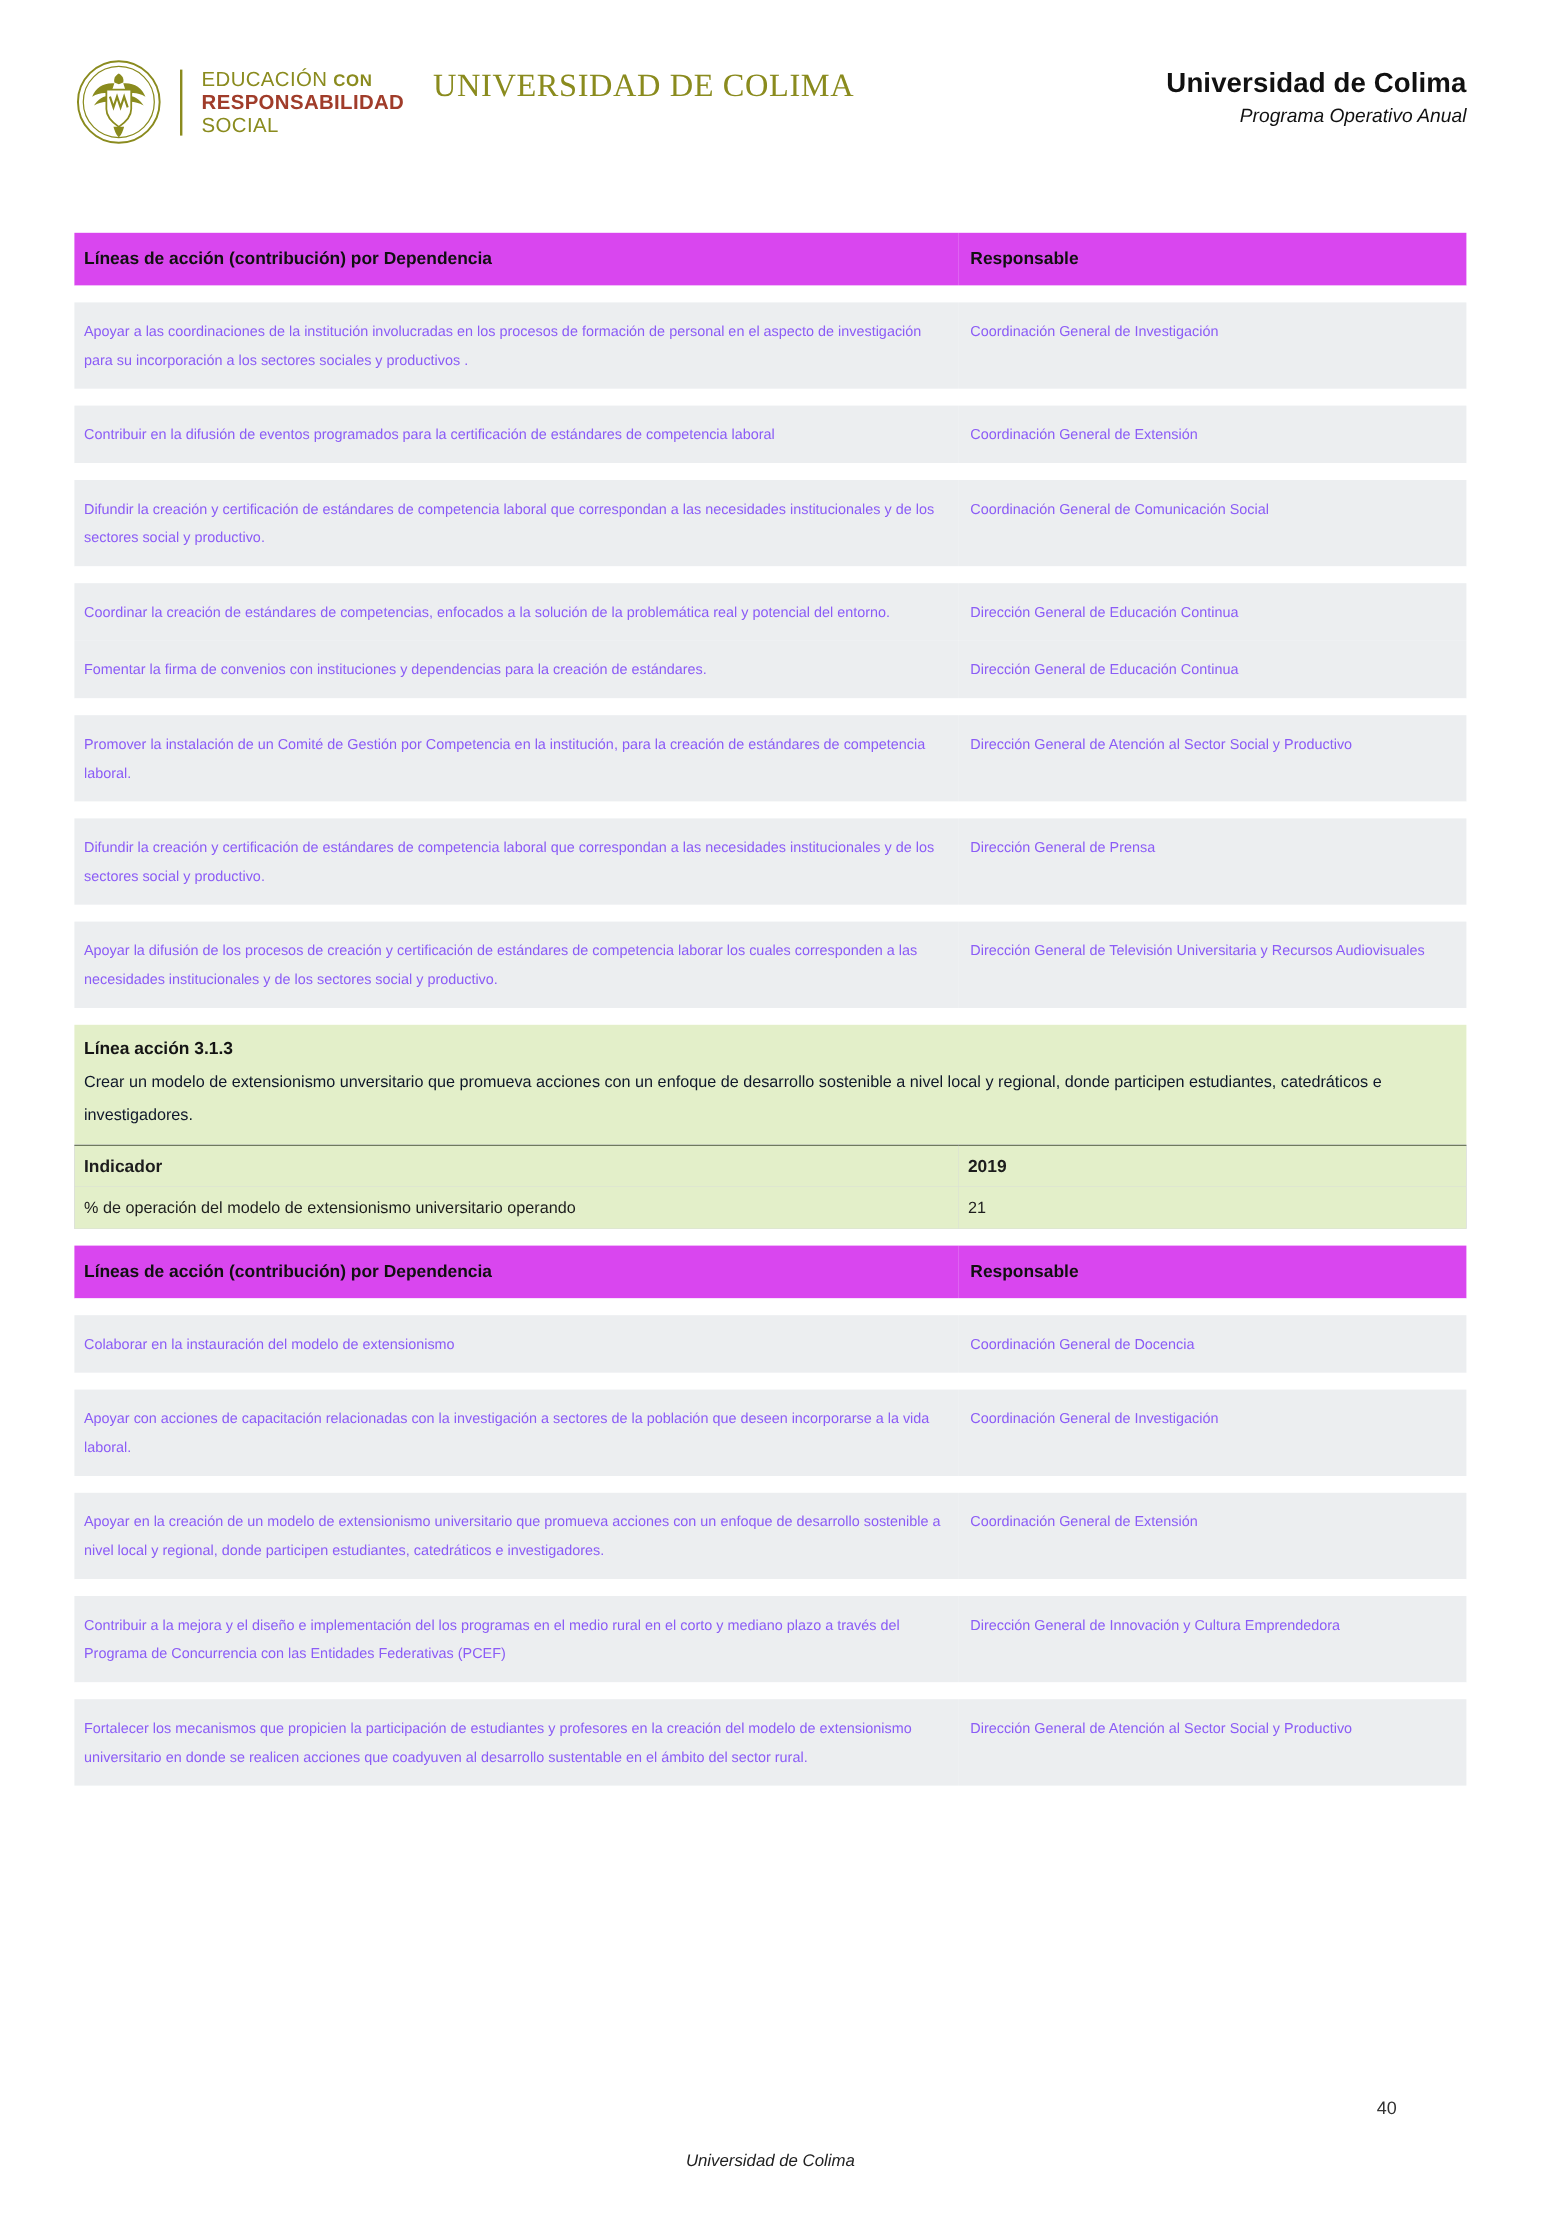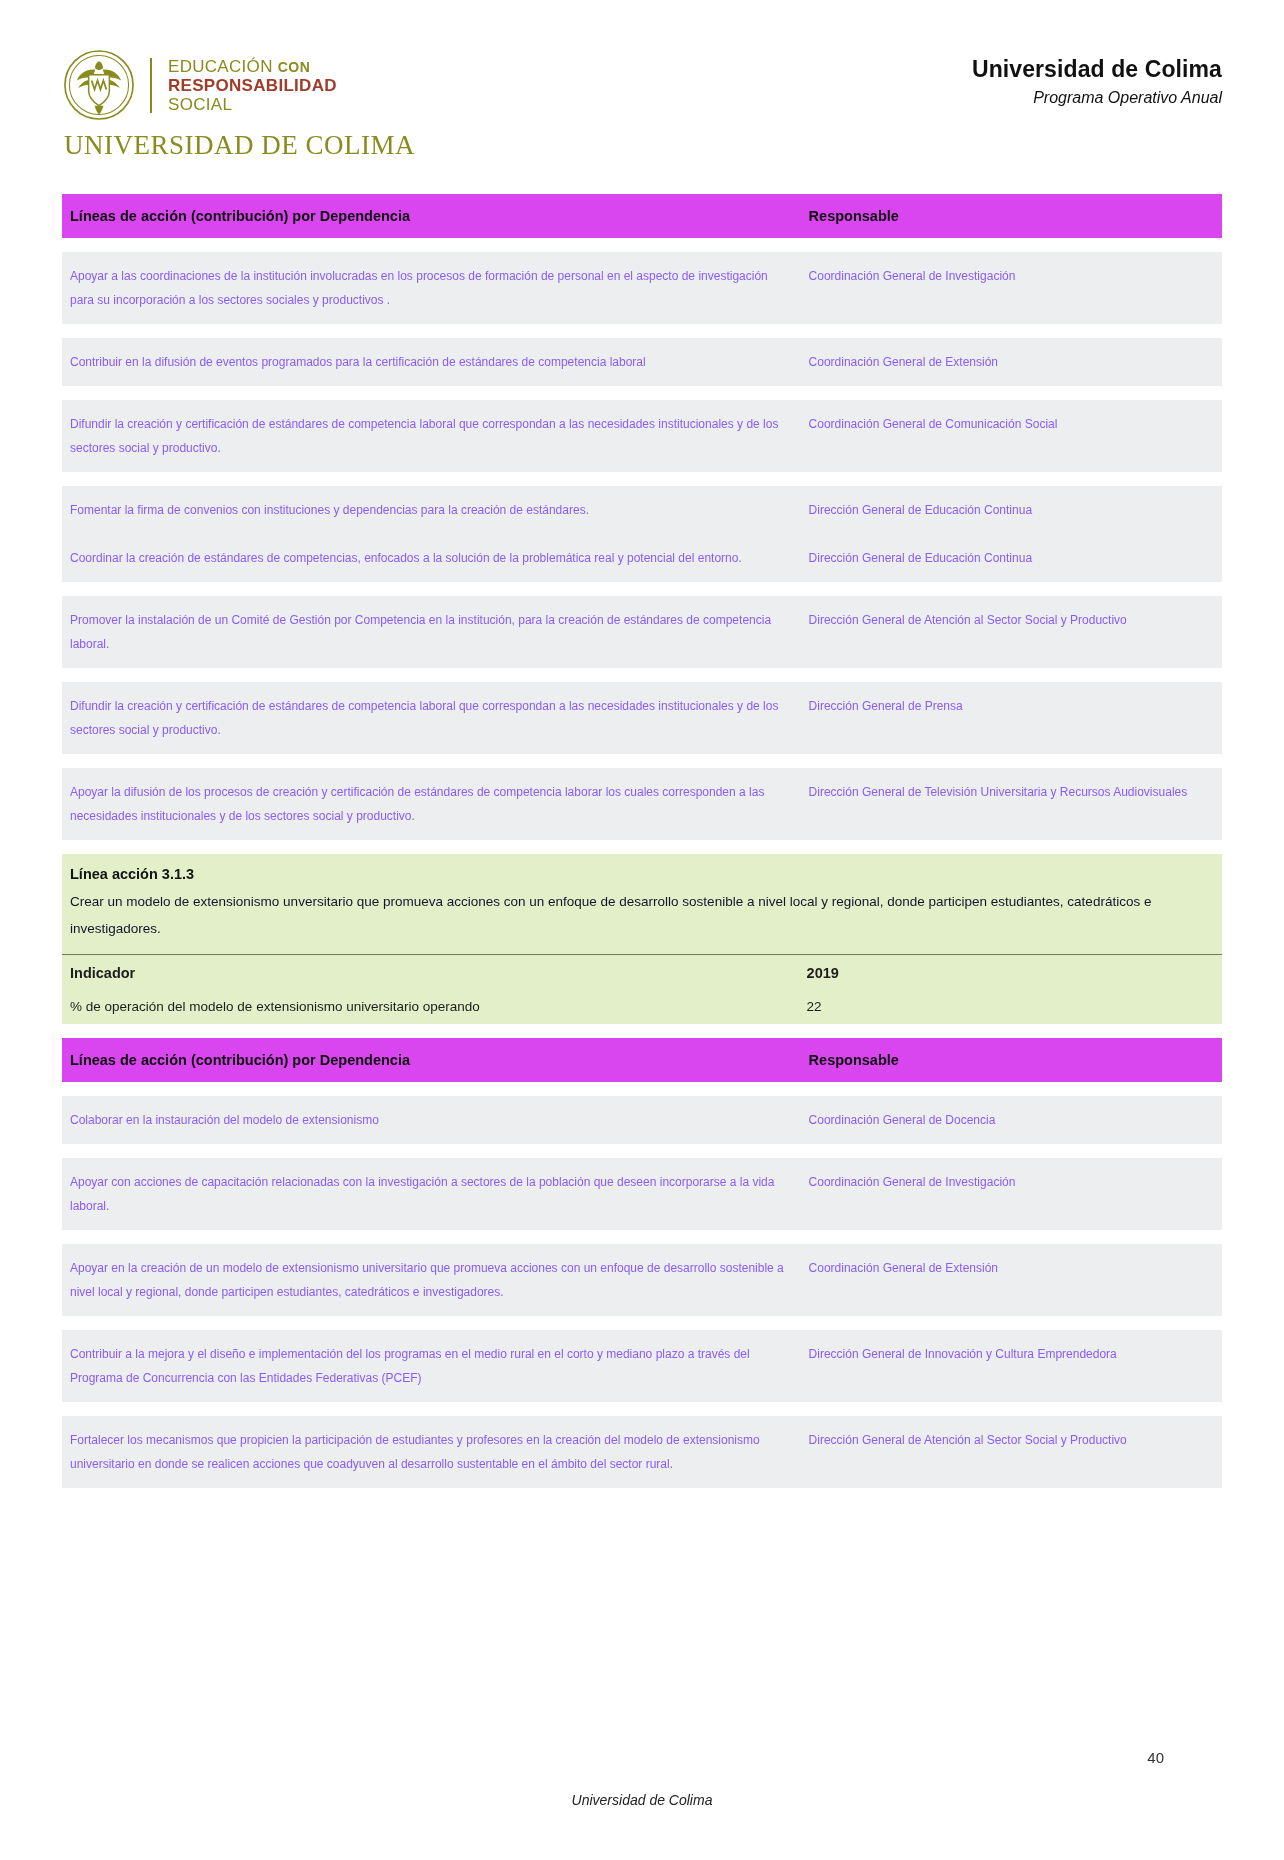--- a/index.html
+++ b/index.html
@@ -55,21 +55,21 @@
   .bt-2 { color: #a03c2a; font-weight: 700; margin-top: 2px; }
   .bt-3 { color: #8a8b1e; font-weight: 400; margin-top: 2px; }
   .univ-word {
     font-family: "Liberation Serif", serif;
     color: #8a8b1e;
     font-size: 27px;
     letter-spacing: 0.5px;
     margin-top: 8px;
     margin-left: 2px;
   }
-  .brand-wrap { display:flex; flex-direction:column; }
+  .brand-wrap { display:flex; flex-direction:row;gap:22px; }
 
   .header-right {
     text-align: right;
     padding-top: 8px;
   }
   .header-title {
     font-size: 23px;
     font-weight: 700;
     color: #111;
     letter-spacing: 0.1px;
@@ -265,25 +265,25 @@
 
         <tr class="data-row">
           <td class="c1">Difundir la creación y certificación de estándares de competencia laboral que correspondan a las necesidades institucionales y de los sectores social y productivo.</td>
           <td class="c2">Coordinación General de Comunicación Social</td>
         </tr>
         <tr class="spacer-row">
             <td colspan="2"></td>
           </tr>
 
         <tr class="data-row">
+          <td class="c1">Coordinar la creación de estándares de competencias, enfocados a la solución de la problemática real y potencial del entorno.</td>
+          <td class="c2">Dirección General de Educación Continua</td>
+        </tr>
+        <tr class="data-row">
           <td class="c1">Fomentar la firma de convenios con instituciones y dependencias para la creación de estándares.</td>
-          <td class="c2">Dirección General de Educación Continua</td>
-        </tr>
-        <tr class="data-row">
-          <td class="c1">Coordinar la creación de estándares de competencias, enfocados a la solución de la problemática real y potencial del entorno.</td>
           <td class="c2">Dirección General de Educación Continua</td>
         </tr>
         <tr class="spacer-row">
             <td colspan="2"></td>
           </tr>
 
         <tr class="data-row">
           <td class="c1">Promover la instalación de un Comité de Gestión por Competencia en la institución, para la creación de estándares de competencia laboral.</td>
           <td class="c2">Dirección General de Atención al Sector Social y Productivo</td>
         </tr>
@@ -314,21 +314,21 @@
             <col class="gcolA">
             <col class="gcolB">
           </colgroup>
         <tbody>
           <tr class="ind-head">
             <td>Indicador</td>
             <td>2019</td>
           </tr>
           <tr>
             <td>% de operación del modelo de extensionismo universitario operando</td>
-            <td>22</td>
+            <td>21</td>
           </tr>
         </tbody>
       </table>
     </div>
 
     <div class="block-gap"></div>
 
     <table class="t">
       <colgroup>
           <col class="colA">

